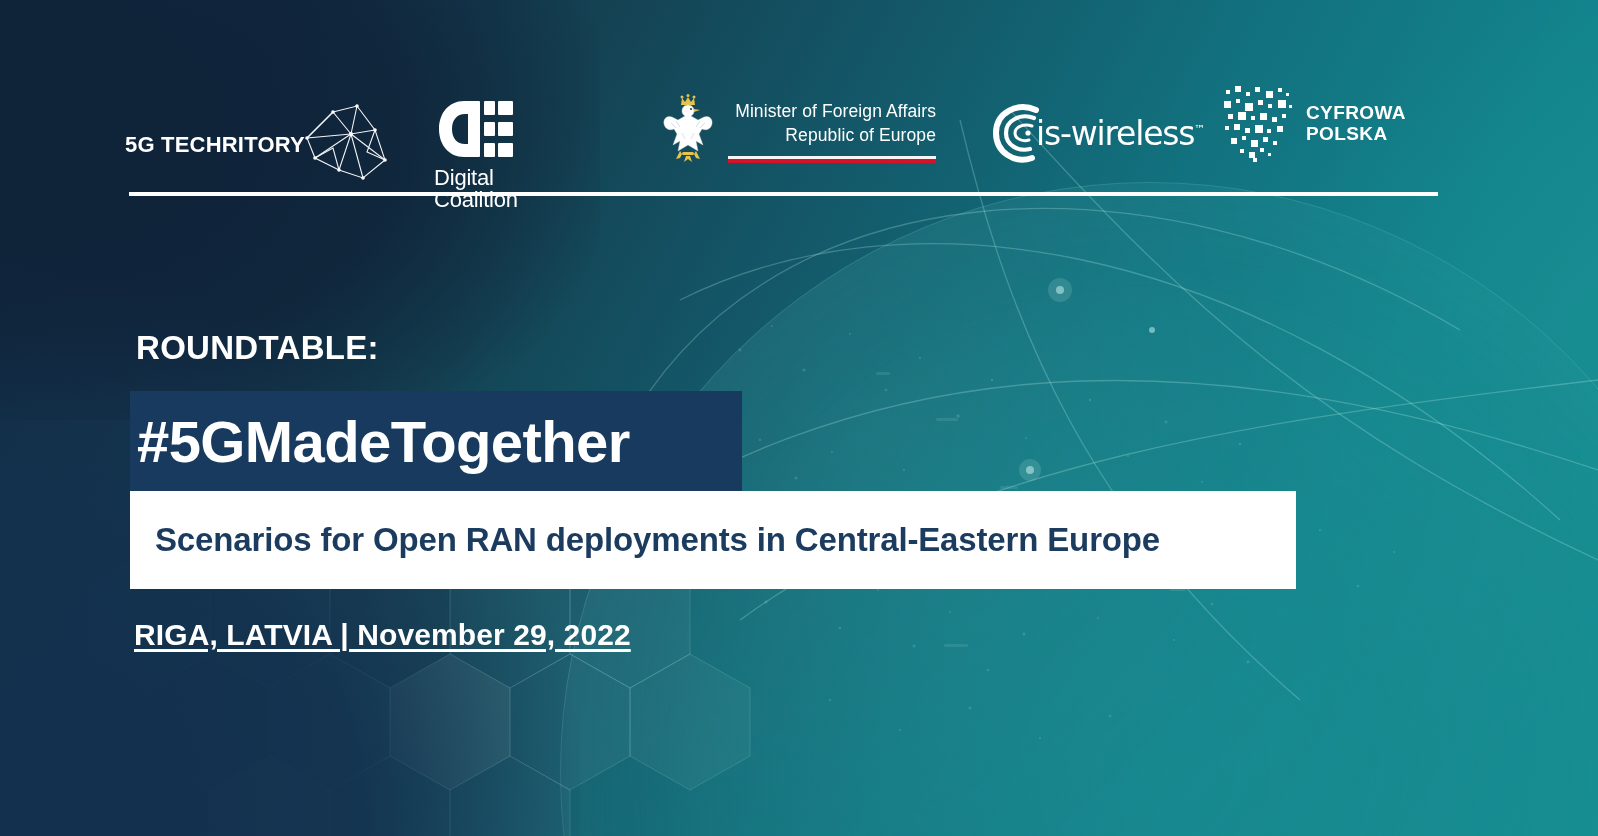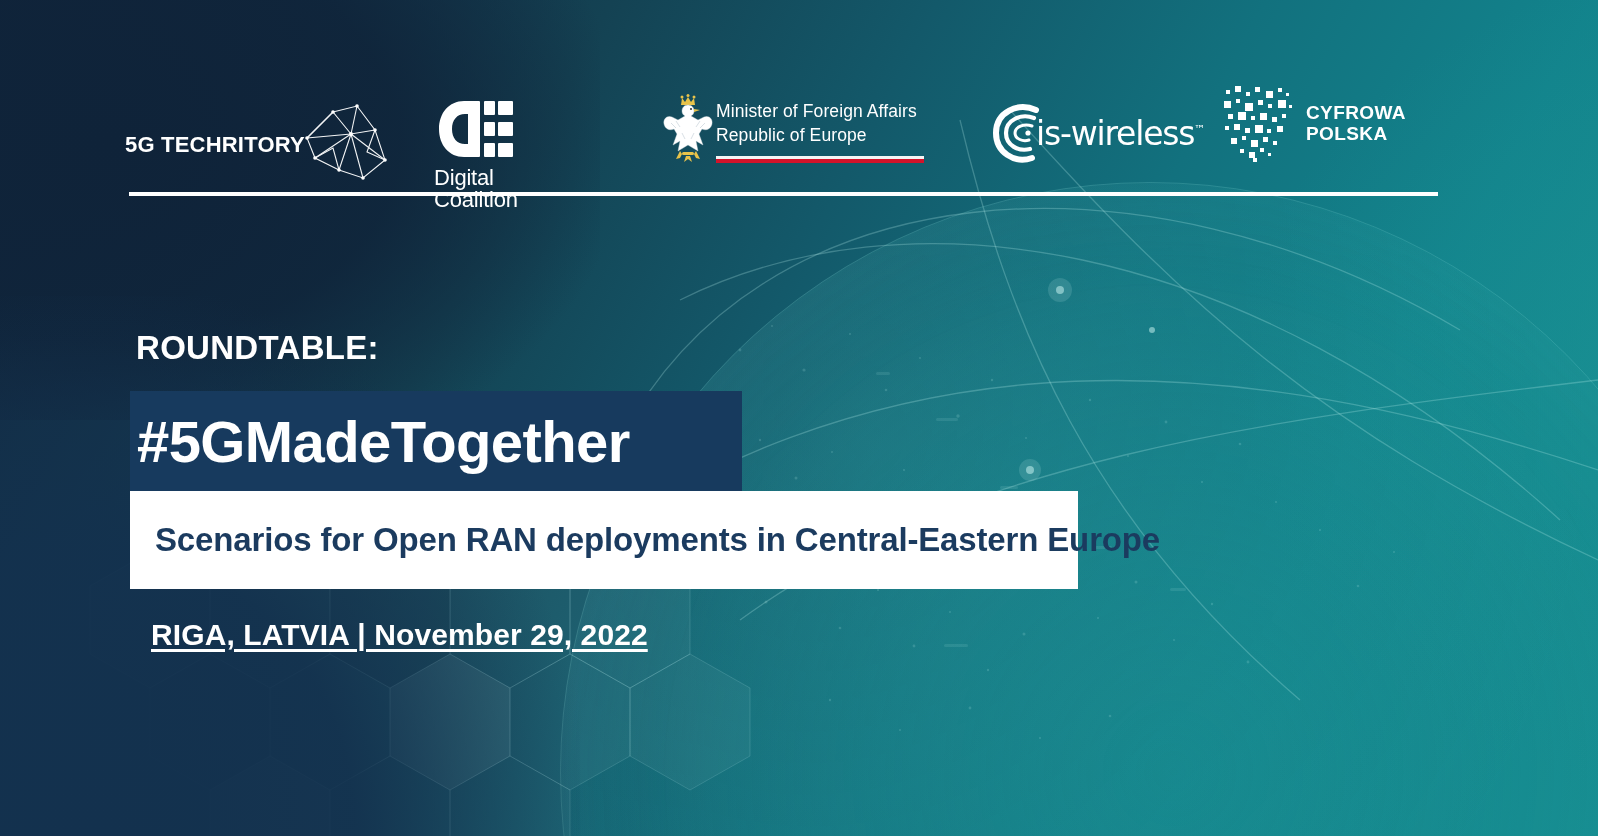--- a/index.html
+++ b/index.html
@@ -83,21 +83,21 @@
     font-family:"Liberation Sans", sans-serif; white-space:nowrap;
   }
   .lg-tech svg{ margin-left:-6px; }
 
   
   .lg-dc{ left:434px; top:100px; gap:9px;flex-direction:column; }
   .lg-dc .dctext{ color:#fff; line-height:1.02; }
   .lg-dc .dctext div{ font-size:22px; font-weight:400; letter-spacing:-.2px; }
 
   
-  .lg-pl{ left:660px; top:93px; gap:0; align-items:flex-start; }
+  .lg-pl{ left:660px; top:93px; gap:12px; align-items:flex-start;text-align:right; }
   .lg-pl .pltext{ color:#fff; padding-top:7px; }
   .lg-pl .pltext div{ font-size:17.5px; line-height:1.35; letter-spacing:.1px; white-space:nowrap; }
   .lg-pl .flagbar{
     margin-top:9px; width:208px; height:7px;
     background:linear-gradient(#f5f5f5 0 50%, #d3132a 50% 100%);
   }
 
   
   .lg-isw{ left:988px; top:100px; }
   .lg-isw .iswtxt{
@@ -126,30 +126,30 @@
     width:612px; height:101px;
     background:#173a5e;
     display:flex; align-items:center;
   }
   .titleband .t{
     color:#ffffff; font-size:58px; font-weight:700; letter-spacing:-.6px;
     padding-left:7px; white-space:nowrap;
   }
   .subband{
     position:absolute; left:130px; top:491px;
-    width:948px; height:98px;
+    width:1166px; height:98px;
     background:#ffffff;
     display:flex; align-items:center;
   }
   .subband .s{
     color:#1b3b5f; font-size:33px; font-weight:700; letter-spacing:-.15px;
     padding-left:25px; white-space:nowrap;
   }
   .dateline{
-    position:absolute; left:151px; top:618px;
+    position:absolute; left:134px; top:618px;
     color:#ffffff; font-size:30px; font-weight:700; letter-spacing:.1px;
     white-space:nowrap;
   }
   .dateline u{ text-decoration:underline; text-underline-offset:4px; text-decoration-thickness:2.5px; }
 </style>
 </head>
 <body>
 
 <div class="stage">
 

